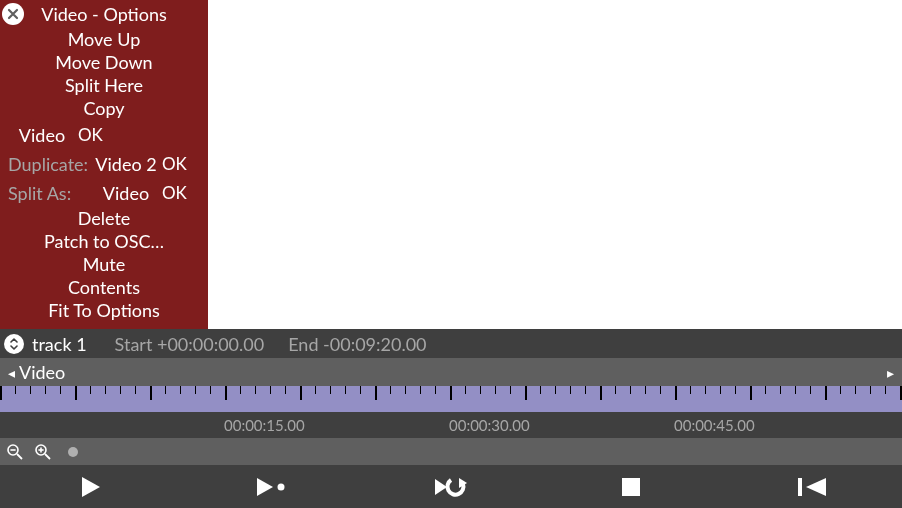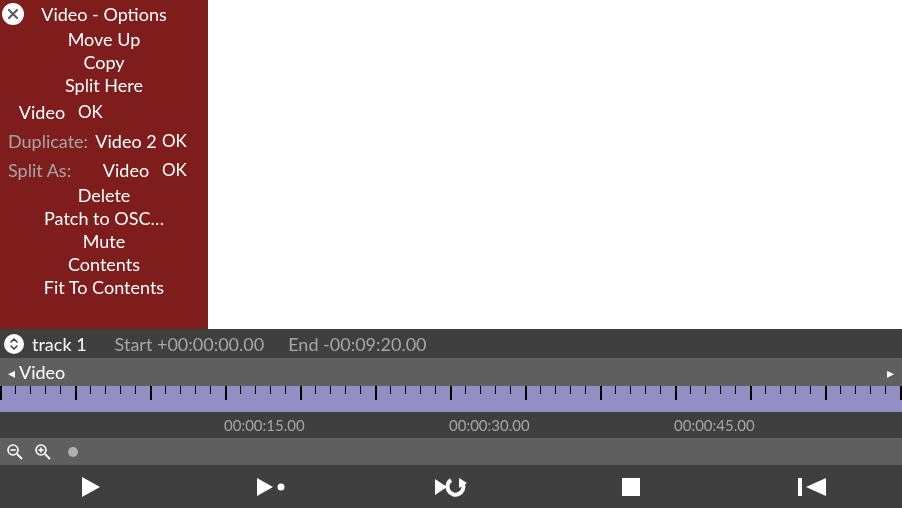--- a/index.html
+++ b/index.html
@@ -82,41 +82,42 @@
 <div class="options-panel">
   <div class="options-header">
     <div class="close-circle">
       <svg width="12" height="12" viewBox="0 0 12 12">
           <path d="M2 2 L10 10 M10 2 L2 10" stroke="#5f5f5f" stroke-width="2.2" stroke-linecap="round"></path>
         </svg>
     </div>
     <div class="options-title">Video - Options</div>
   </div>
   <div class="opt-item">Move Up</div>
+  <div class="opt-item">Move Down</div>
+  <div class="opt-item">Split Here</div>
   <div class="opt-item">Copy</div>
-  <div class="opt-item">Split Here</div>
   <div class="opt-row">
     <div class="opt-value">Video</div>
     <div class="opt-ok">OK</div>
   </div>
   <div class="opt-row">
     <div class="opt-label">Duplicate:</div>
     <div class="opt-value">Video 2</div>
     <div class="opt-ok">OK</div>
   </div>
   <div class="opt-row">
     <div class="opt-label">Split As:</div>
     <div class="opt-value">Video</div>
     <div class="opt-ok">OK</div>
   </div>
   <div class="opt-item">Delete</div>
   <div class="opt-item">Patch to OSC…</div>
   <div class="opt-item">Mute</div>
   <div class="opt-item">Contents</div>
-  <div class="opt-item">Fit To Contents</div>
+  <div class="opt-item">Fit To Options</div>
 </div>
 
 <div class="track-strip">
   <div class="sort-circle">
     <svg width="12" height="12" viewBox="0 0 12 12">
         <path d="M3 4 L6 1 L9 4 M3 8 L6 11 L9 8" stroke="#3f3f3f" stroke-width="1.6" fill="none" stroke-linecap="round" stroke-linejoin="round"></path>
       </svg>
   </div>
   <div class="track-name">track 1</div>
   <div class="track-info">Start +00:00:00.00</div>

